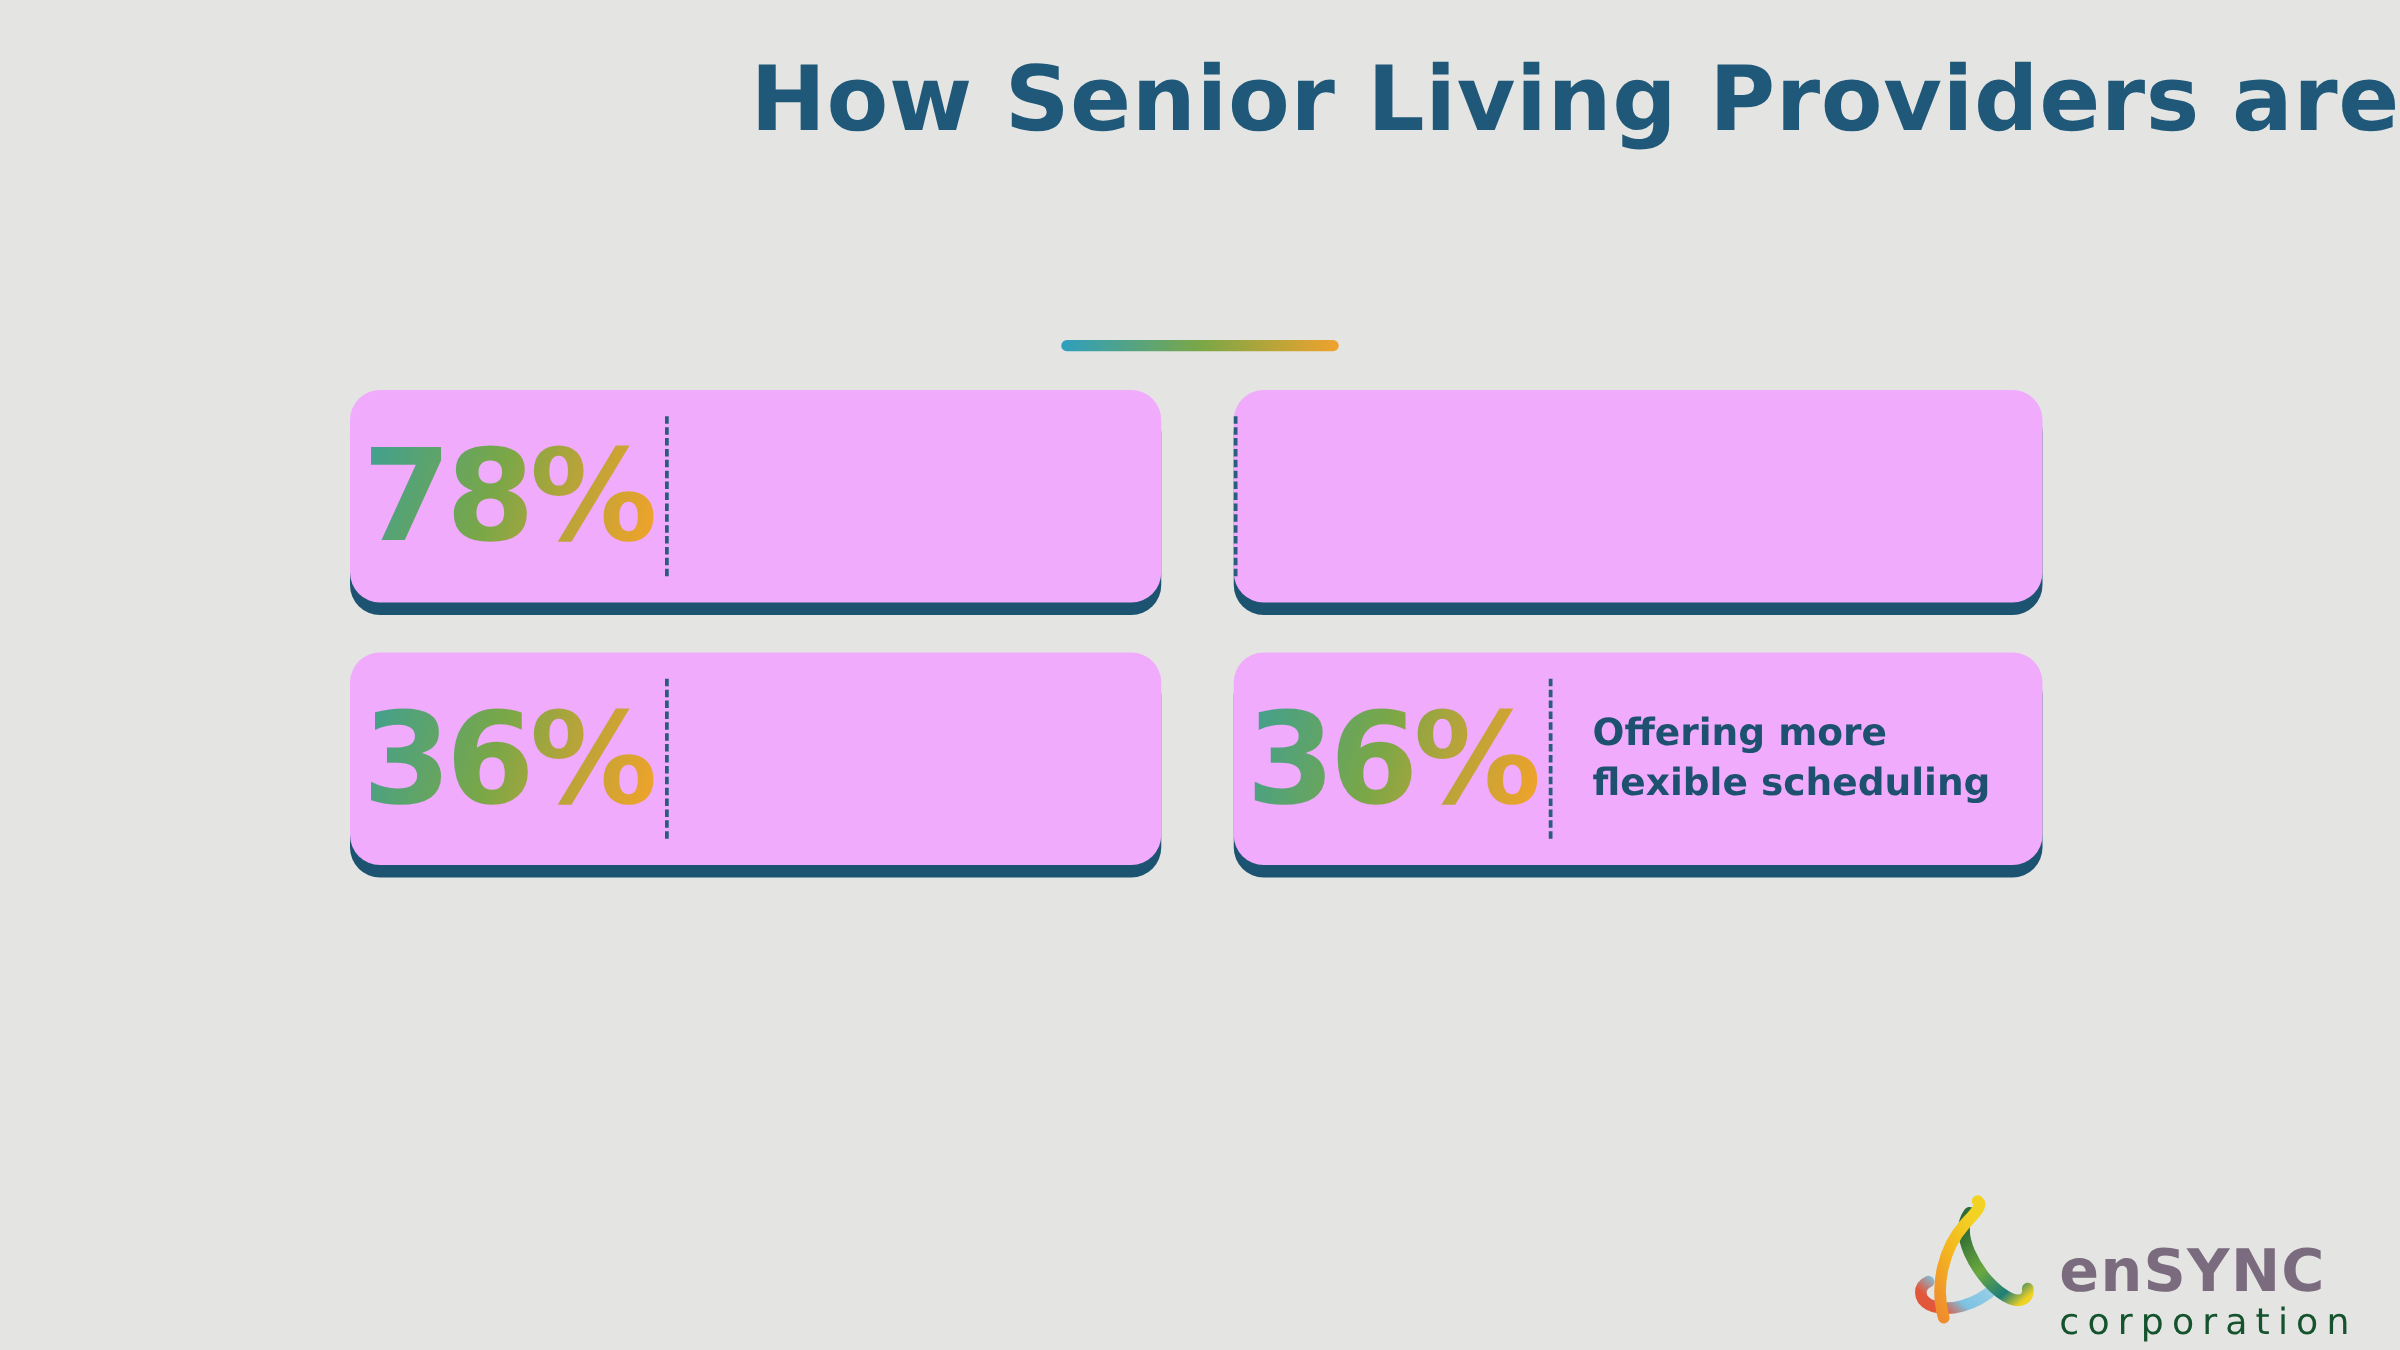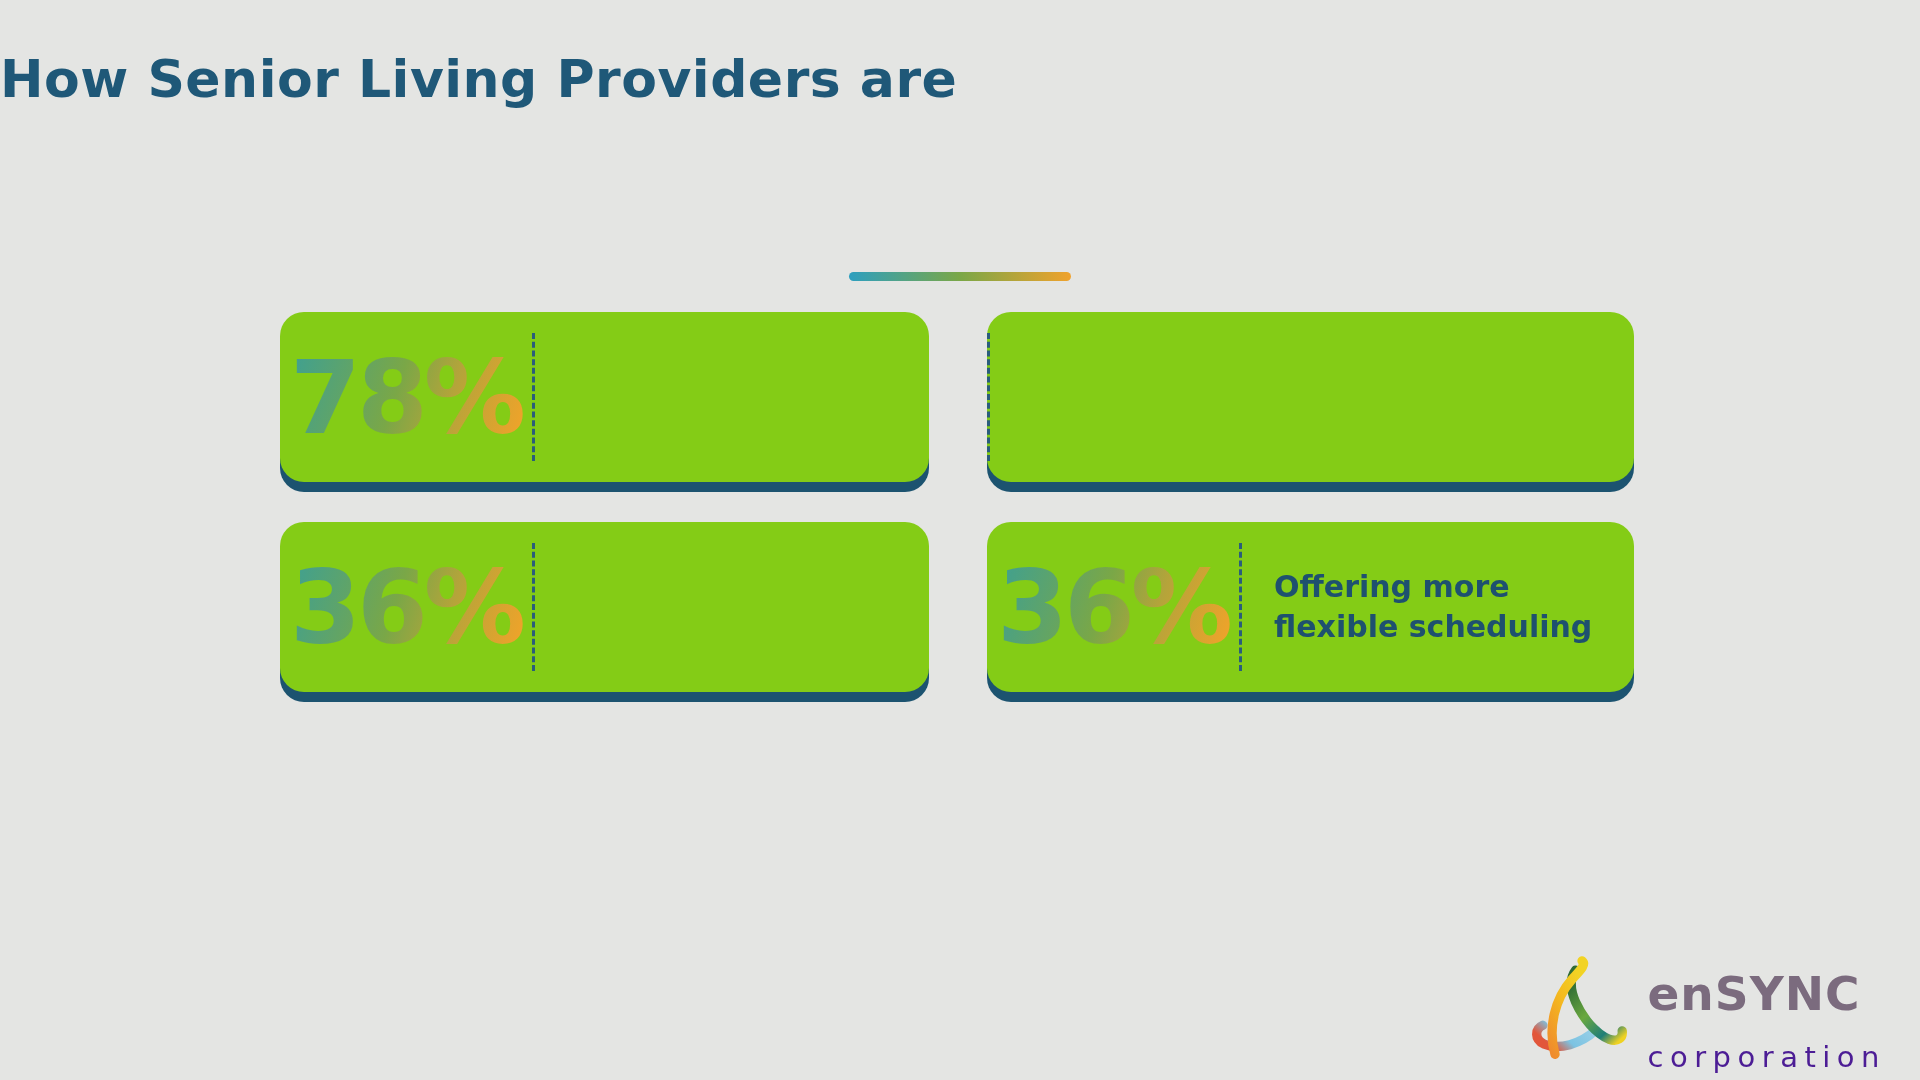--- a/index.html
+++ b/index.html
@@ -9,23 +9,23 @@
     font-family:"DejaVu Sans", sans-serif;
     position:relative;
     overflow:hidden;
   }
 
   
   .title {
     position:absolute;
     top:26px; left:0;
     width:1920px;
-    text-align:left;
+    text-align:right;
     color:#1f5878;
-    font-size:52px;
+    font-size:72px;
     font-weight:bold;
     line-height:106px;
     letter-spacing:0.5px;
   }
   .title-line { display:block; }
 
   
   .title-rule {
     position:absolute;
     top:272px; left:849px;
@@ -39,21 +39,21 @@
     position:absolute;
     top:312px; left:280px;
     width:1362px;
     display:grid;
     grid-template-columns:649px 647px;
     column-gap:58px;
     row-gap:40px;
   }
   .card {
     height:170px;
-    background:#84cc16;
+    background:#f0abfc;
     border-radius:24px;
     box-shadow:0 10px 0 0 #1c5370;
     display:flex;
     align-items:center;
   }
   .card-value {
     width:252px;
     flex:0 0 252px;
     text-align:center;
     font-size:102px;
@@ -92,24 +92,23 @@
   .logo-name {
     font-size:47px;
     font-weight:bold;
     color:#7b6b7e;
     letter-spacing:1px;
     line-height:1.05;
   }
   .logo-sub {
     font-size:29px;
     font-weight:normal;
-    color:#4c1d95;
+    color:#14532d;
     letter-spacing:6.5px;
     line-height:1.1;
-    margin-top:24px;
   }
 </style>
 </head>
 <body>
 
 <h1 class="title">
   <span class="title-line">How Senior Living Providers are</span>
 </h1>
 
 <div class="title-rule"></div>

